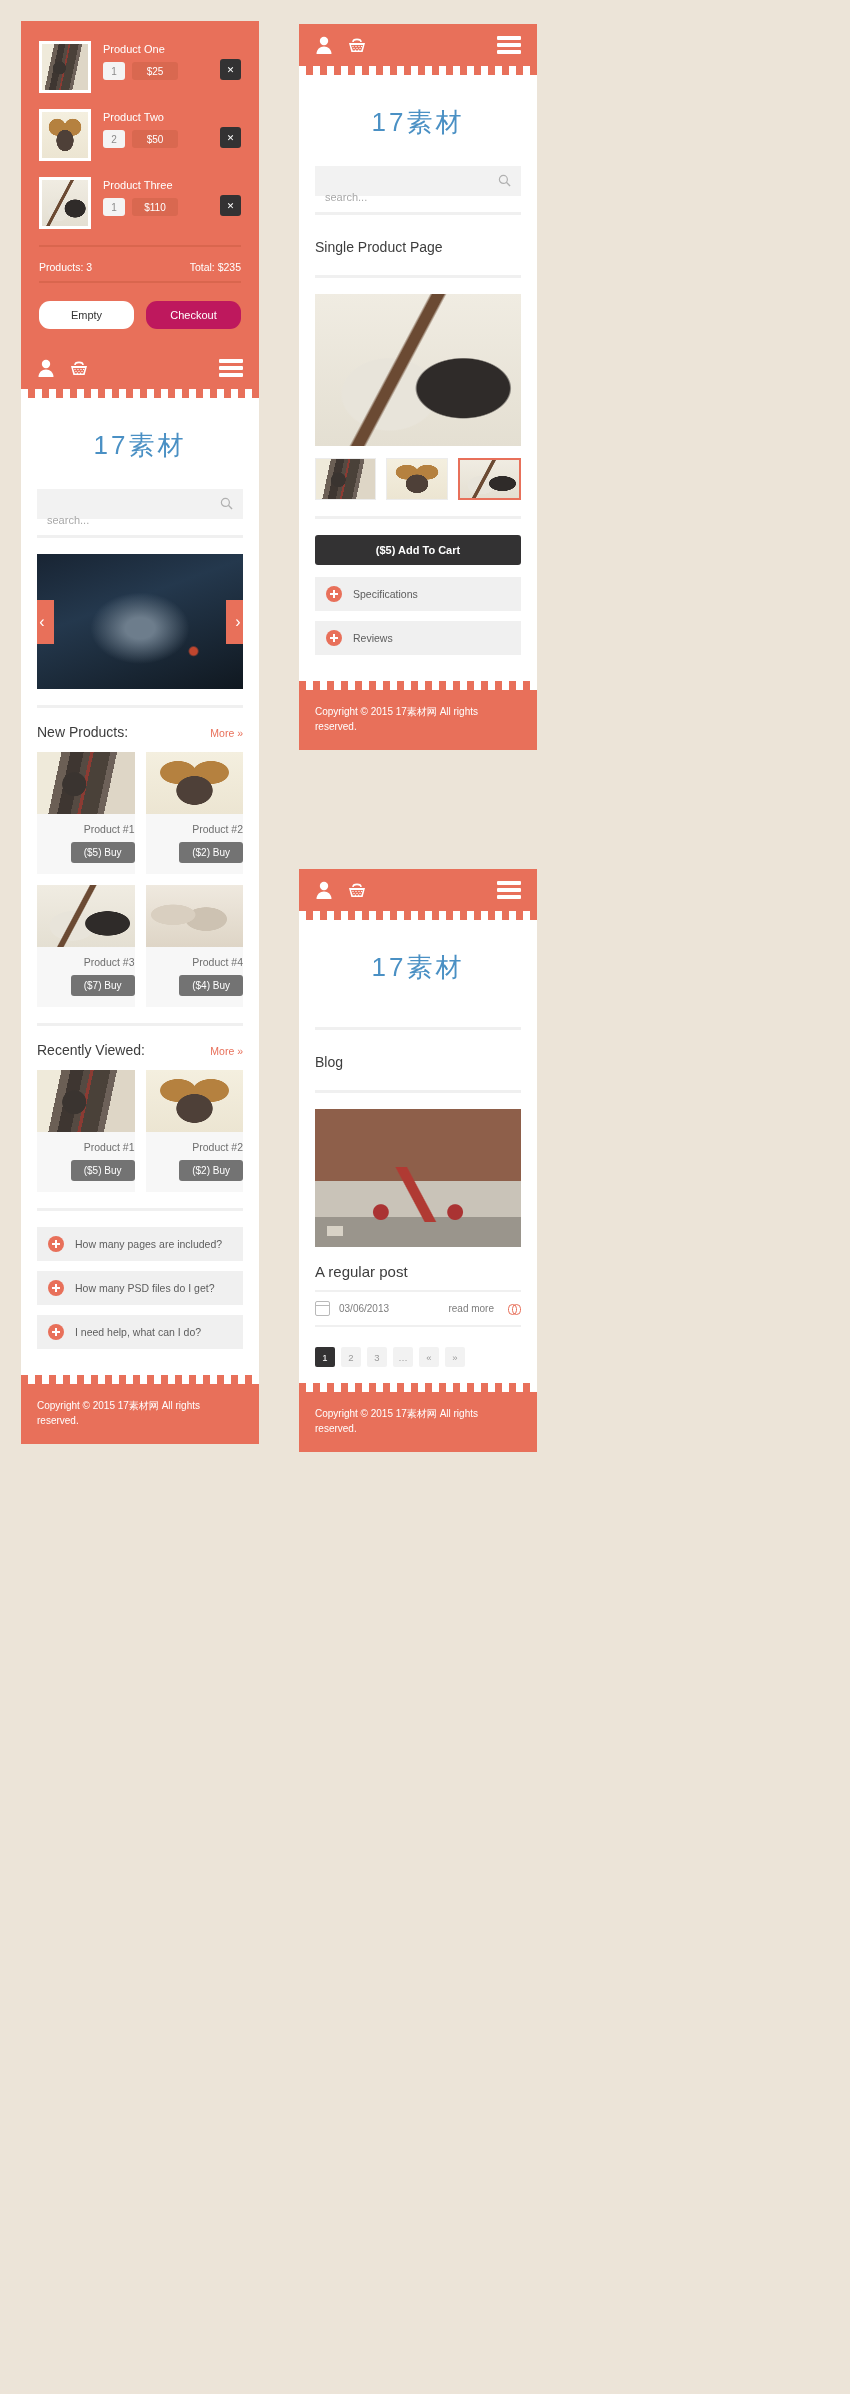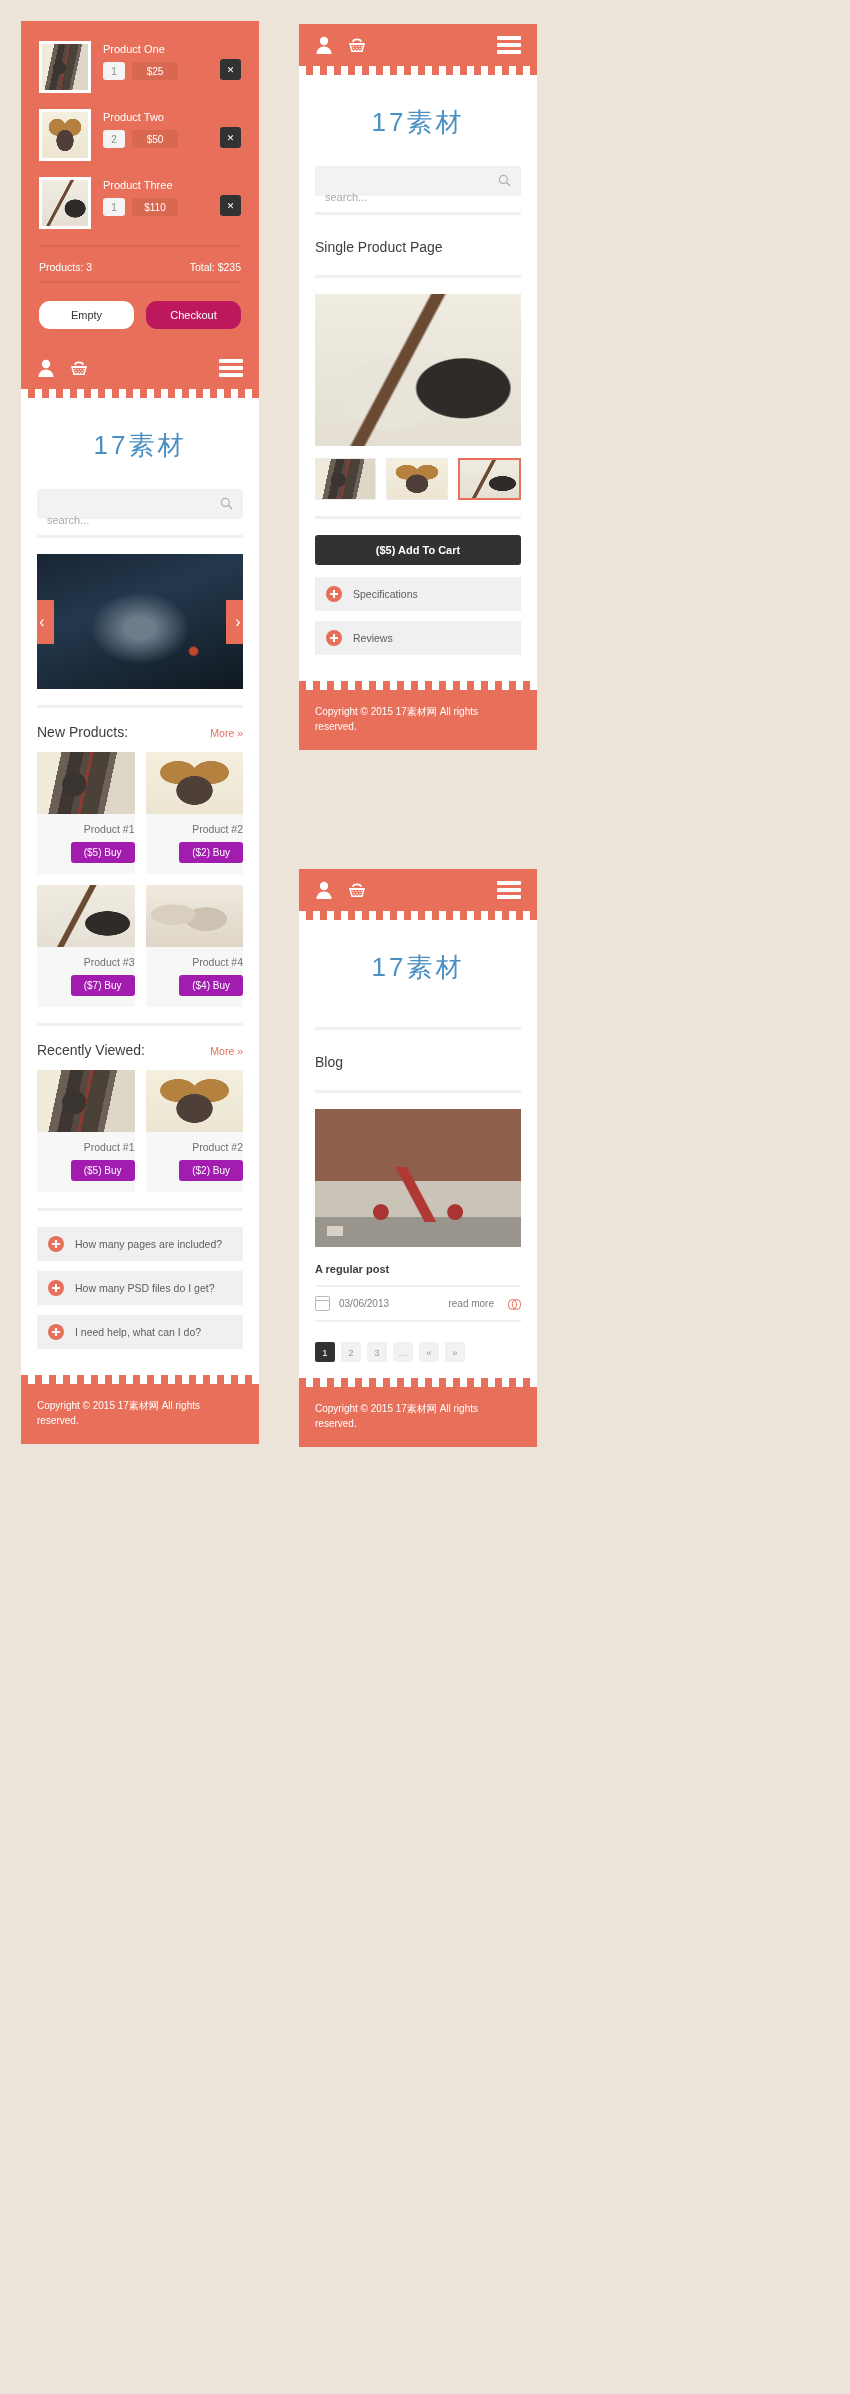--- a/index.html
+++ b/index.html
@@ -119,21 +119,21 @@
   }
   .car-prev { left: -21px; padding-left: 14px; }
   .car-next { right: -21px; padding-right: 14px; }
 
   
   .grid { display: flex; gap: 11px; flex-wrap: wrap; }
   .card { flex: 1 1 calc(50% - 6px); background: #f7f7f7; text-align: right; }
   .card-img { height: 62px; position: relative; overflow: hidden; }
   .card-name { font-size: 10.5px; color: #6f6f6f; padding: 9px 0 7px; }
   .card-buy {
-    display: inline-block; background: #a21caf; color: #fff;
+    display: inline-block; background: #737373; color: #fff;
     font-size: 10px; padding: 5px 13px; border-radius: 3px;
     margin-bottom: 11px;
   }
 
   
   .acc {
     display: flex; align-items: center; gap: 11px;
     background: #f0f0f0; padding: 9px 11px; margin-bottom: 10px;
   }
   .plus {
@@ -160,21 +160,21 @@
   }
   .tn.active { border: 2px solid #e8705a; }
   .atc {
     background: #333233; color: #fff; font-size: 11px; font-weight: bold;
     height: 30px; display: flex; align-items: center; justify-content: center;
     border-radius: 3px; margin-bottom: 12px;
   }
 
   
   .post-img { height: 138px; position: relative; overflow: hidden; margin-bottom: 16px; }
-  .post-title { font-size: 11px; color: #3d3d3d; margin-bottom: 10px; font-weight: bold; }
+  .post-title { font-size: 15px; color: #3d3d3d; margin-bottom: 10px; }
   .post-body { font-size: 10.5px; color: #8a8a8a; line-height: 1.7; margin-bottom: 12px; }
   .post-meta {
     display: flex; align-items: center; gap: 9px;
     border-top: 2px solid #f0f0f0; border-bottom: 2px solid #f0f0f0;
     padding: 9px 0; margin-bottom: 16px;
   }
   .cal-icon {
     width: 15px; height: 15px; border: 1.5px solid #b9b9b9; border-radius: 2px;
     position: relative; flex: 0 0 15px;
   }

